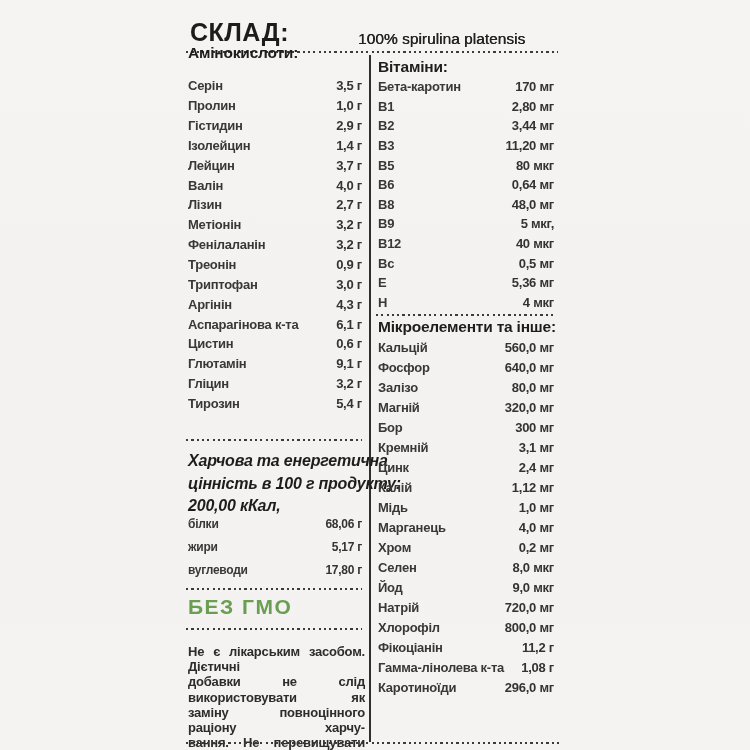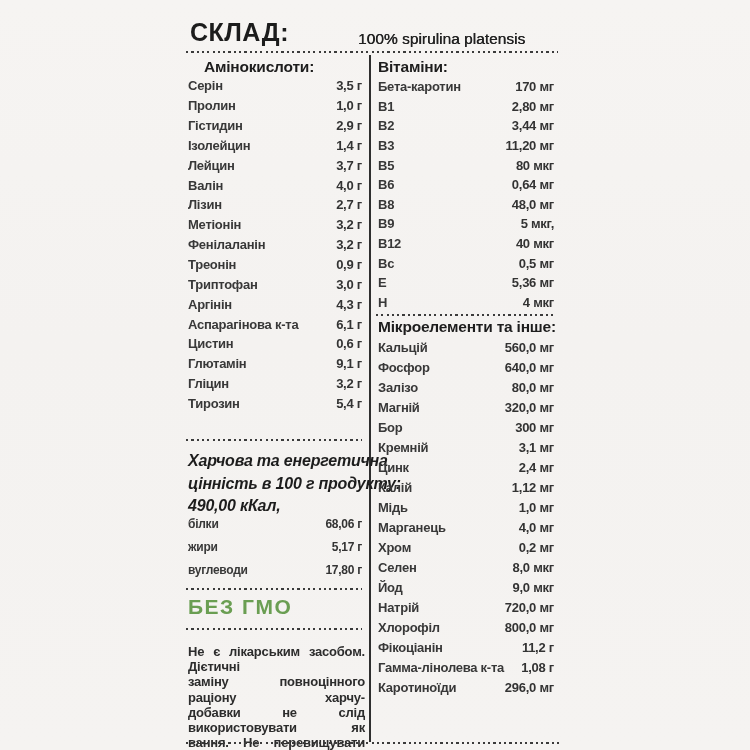--- a/index.html
+++ b/index.html
@@ -35,21 +35,21 @@
   .dots.gmo-bottom{left:186px;top:628px;width:176px;}
   .dots.bottom{left:186px;top:742px;width:374px;}
   .vline{
     position:absolute;left:369px;top:55px;width:2px;height:687px;
     background:#2f2f2f;
   }
   
   .sec-h{
     position:absolute;font-size:15.5px;font-weight:700;color:#1d1d1d;letter-spacing:-.2px;
   }
-  .amino-h{left:188px;top:58px;margin-left:16px;}
+  .amino-h{left:188px;top:44px;}
   .vits-h{left:378px;top:58px;}
   .micro-h{left:378px;top:318px;}
   
   .list{position:absolute;}
   .list .row{
     display:flex;justify-content:space-between;align-items:center;
     font-size:13px;font-weight:700;color:#383838;letter-spacing:-.25px;
     white-space:nowrap;
   }
   .list .row .val{font-weight:700;color:#333;}
@@ -163,21 +163,21 @@
       <div class="row">
         <span class="lbl">Тирозин</span>
         <span class="val">5,4 г</span>
       </div>
     </div>
 
   <div class="dots nutr-top"></div>
   <div class="nutr-head">
       <div class="nutr-head-line">Харчова та енергетична</div>
       <div class="nutr-head-line">цінність в 100 г продукту:</div>
-      <div class="nutr-head-line">490,00 кКал,</div>
+      <div class="nutr-head-line">200,00 кКал,</div>
     </div>
   <div class="list nutr">
       <div class="row">
         <span class="lbl">білки</span>
         <span class="val">68,06 г</span>
       </div>
       <div class="row">
         <span class="lbl">жири</span>
         <span class="val">5,17 г</span>
       </div>
@@ -186,22 +186,22 @@
         <span class="val">17,80 г</span>
       </div>
     </div>
 
   <div class="dots nutr-bottom"></div>
   <div class="gmo" style="color: rgb(106, 158, 82);">БЕЗ ГМО</div>
   <div class="dots gmo-bottom"></div>
 
   <div class="disclaimer">
       <div class="disc-line">Не є лікарським засобом. Дієтичні</div>
+      <div class="disc-line">добавки не слід використовувати як</div>
       <div class="disc-line">заміну повноцінного раціону харчу-</div>
-      <div class="disc-line">добавки не слід використовувати як</div>
       <div class="disc-line">вання. Не перевищувати рекомен-</div>
     </div>
 
   <div class="sec-h vits-h">Вітаміни:</div>
   <div class="list vits">
       <div class="row">
         <span class="lbl">Бета-каротин</span>
         <span class="val">170 мг</span>
       </div>
       <div class="row">

